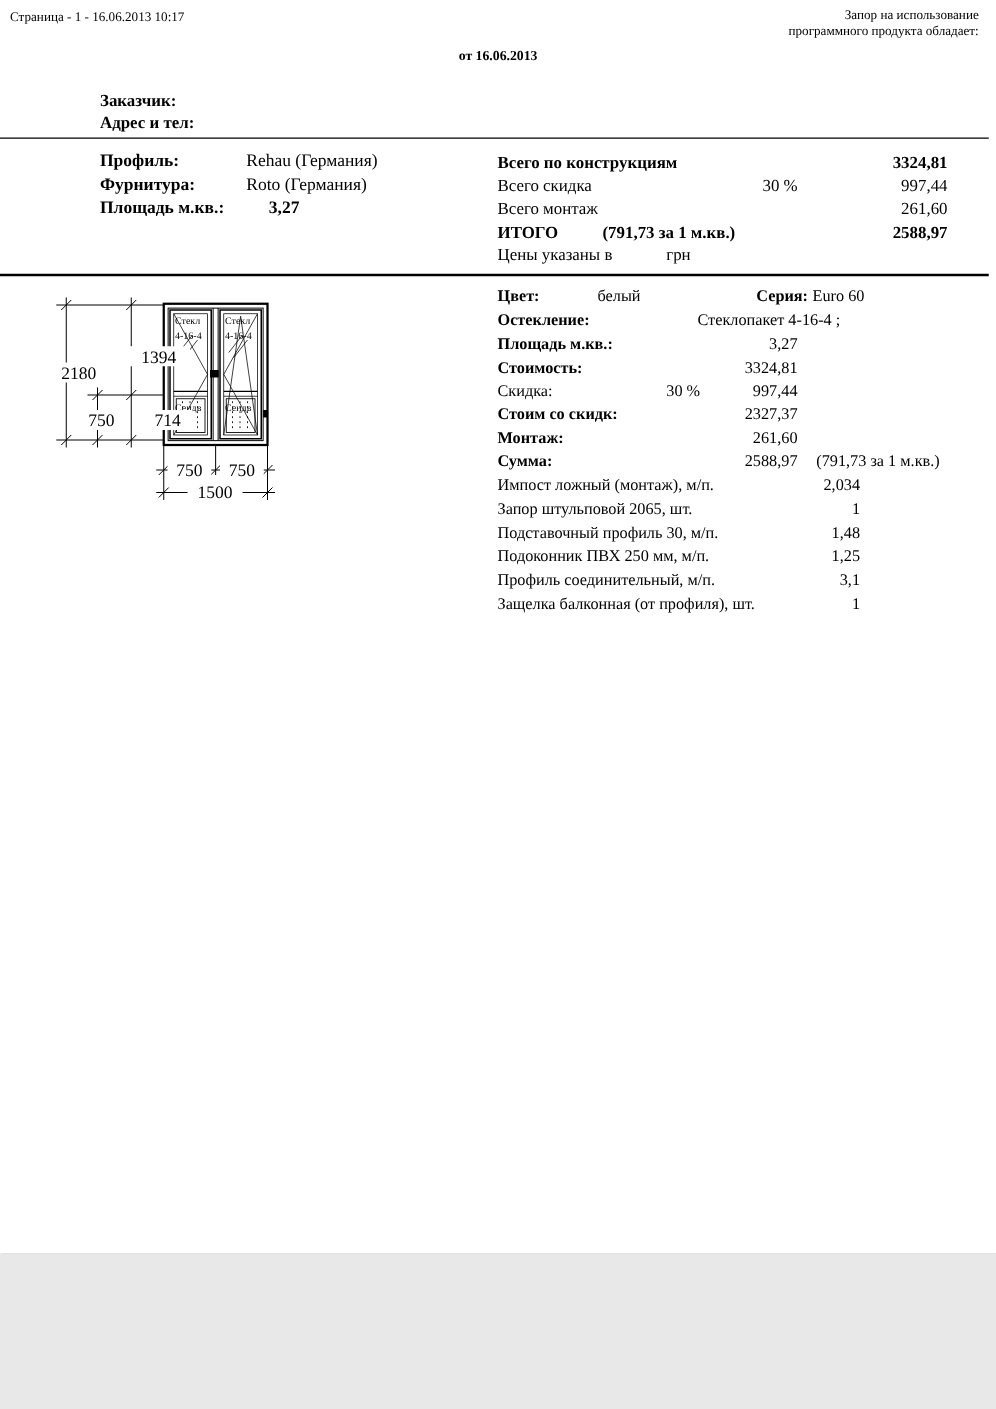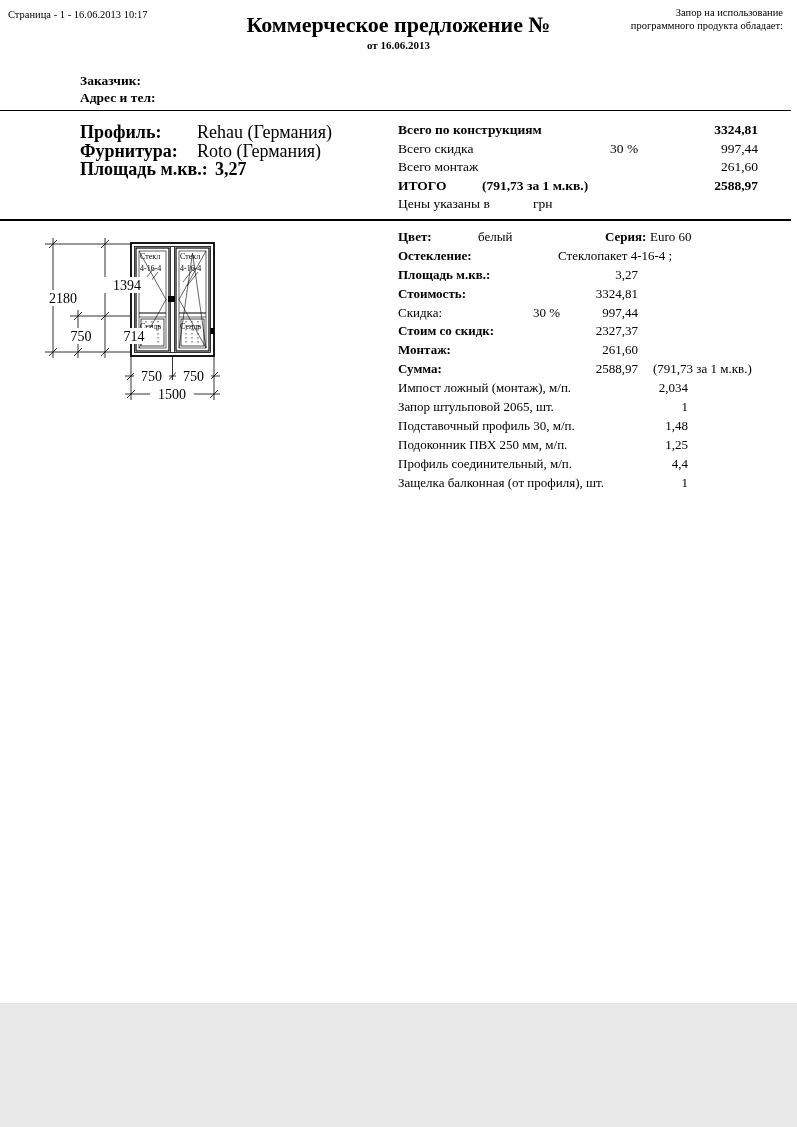--- a/index.html
+++ b/index.html
@@ -11,21 +11,21 @@
   .abs{position:absolute;}
   .b{font-weight:bold;}
   .header-left{left:8px;top:9px;font-size:10.5px;}
   .header-right{right:14px;top:6px;font-size:10.5px;text-align:right;line-height:13px;}
   .title{left:0;right:0;top:12px;text-align:center;font-size:22px;font-weight:bold;}
   .subtitle{left:0;right:0;top:39px;text-align:center;font-size:11px;font-weight:bold;}
   .customer{left:80px;top:72px;font-size:13.5px;font-weight:bold;line-height:17px;}
   .hr1{left:0;top:110px;width:791px;height:0;border-top:1.5px solid #000;}
   .hr2{left:0;top:219px;width:791px;height:2px;background:#000;}
   
-  .summary-left{left:80px;top:122px;width:300px;font-size:18px;}
+  .summary-left{left:80px;top:122px;width:300px;font-size:14px;}
   .slrow{position:relative;height:18.6px;}
   .slrow .lbl{position:absolute;left:0;font-weight:bold;}
   .slrow .val{position:absolute;left:117px;}
   .slrow .val-area{position:absolute;left:135px;font-weight:bold;}
   
   .summary-right{left:398px;top:122px;width:362px;font-size:13.5px;}
   .srow{position:relative;height:18.6px;}
   .srow span{position:absolute;white-space:nowrap;}
   .srow .lbl{left:0;}
   .srow .mid30{left:212px;}
@@ -60,21 +60,20 @@
 
 <div class="page">
 
   <div class="abs header-left">Страница  - 1 -  16.06.2013 10:17</div>
 
   <div class="abs header-right">
     <div>Запор на использование</div>
     <div>программного продукта обладает:</div>
   </div>
 
-  <div class="abs title">Коммерческое предложение №</div>
   <div class="abs subtitle">от 16.06.2013</div>
 
   <div class="abs customer">
     <div>Заказчик:</div>
     <div>Адрес и тел:</div>
   </div>
 
   <div class="abs hr1"></div>
 
   <div class="abs summary-left">
@@ -289,21 +288,21 @@
     <div class="drow">
       <span class="lbl">Подставочный профиль 30, м/п.</span>
       <span class="val2">1,48</span>
     </div>
     <div class="drow">
       <span class="lbl">Подоконник ПВХ 250 мм, м/п.</span>
       <span class="val2">1,25</span>
     </div>
     <div class="drow">
       <span class="lbl">Профиль соединительный, м/п.</span>
-      <span class="val2">4,4</span>
+      <span class="val2">3,1</span>
     </div>
     <div class="drow">
       <span class="lbl">Защелка балконная (от профиля), шт.</span>
       <span class="val2">1</span>
     </div>
   </div>
 
 </div>
 
 </body></html>

